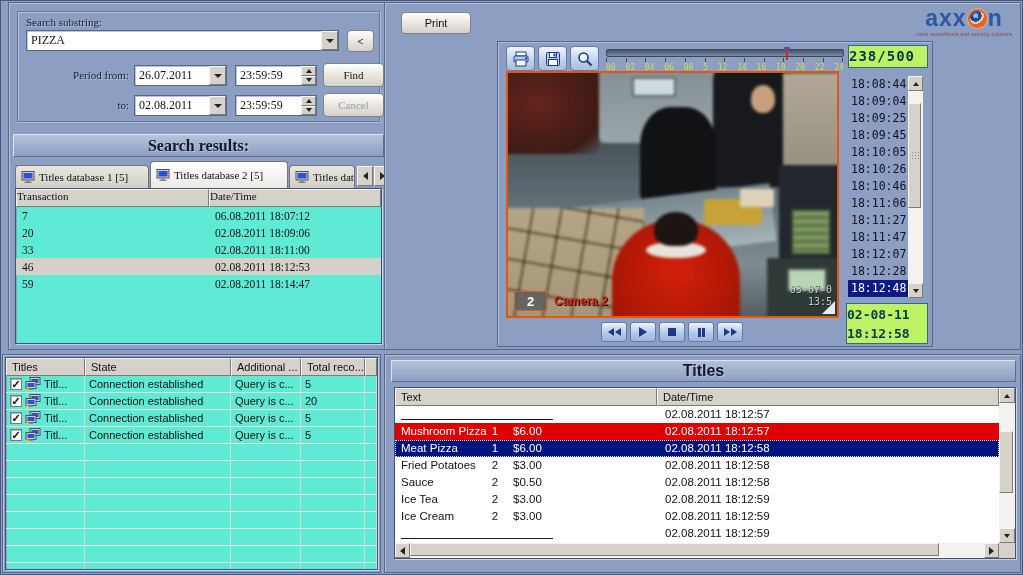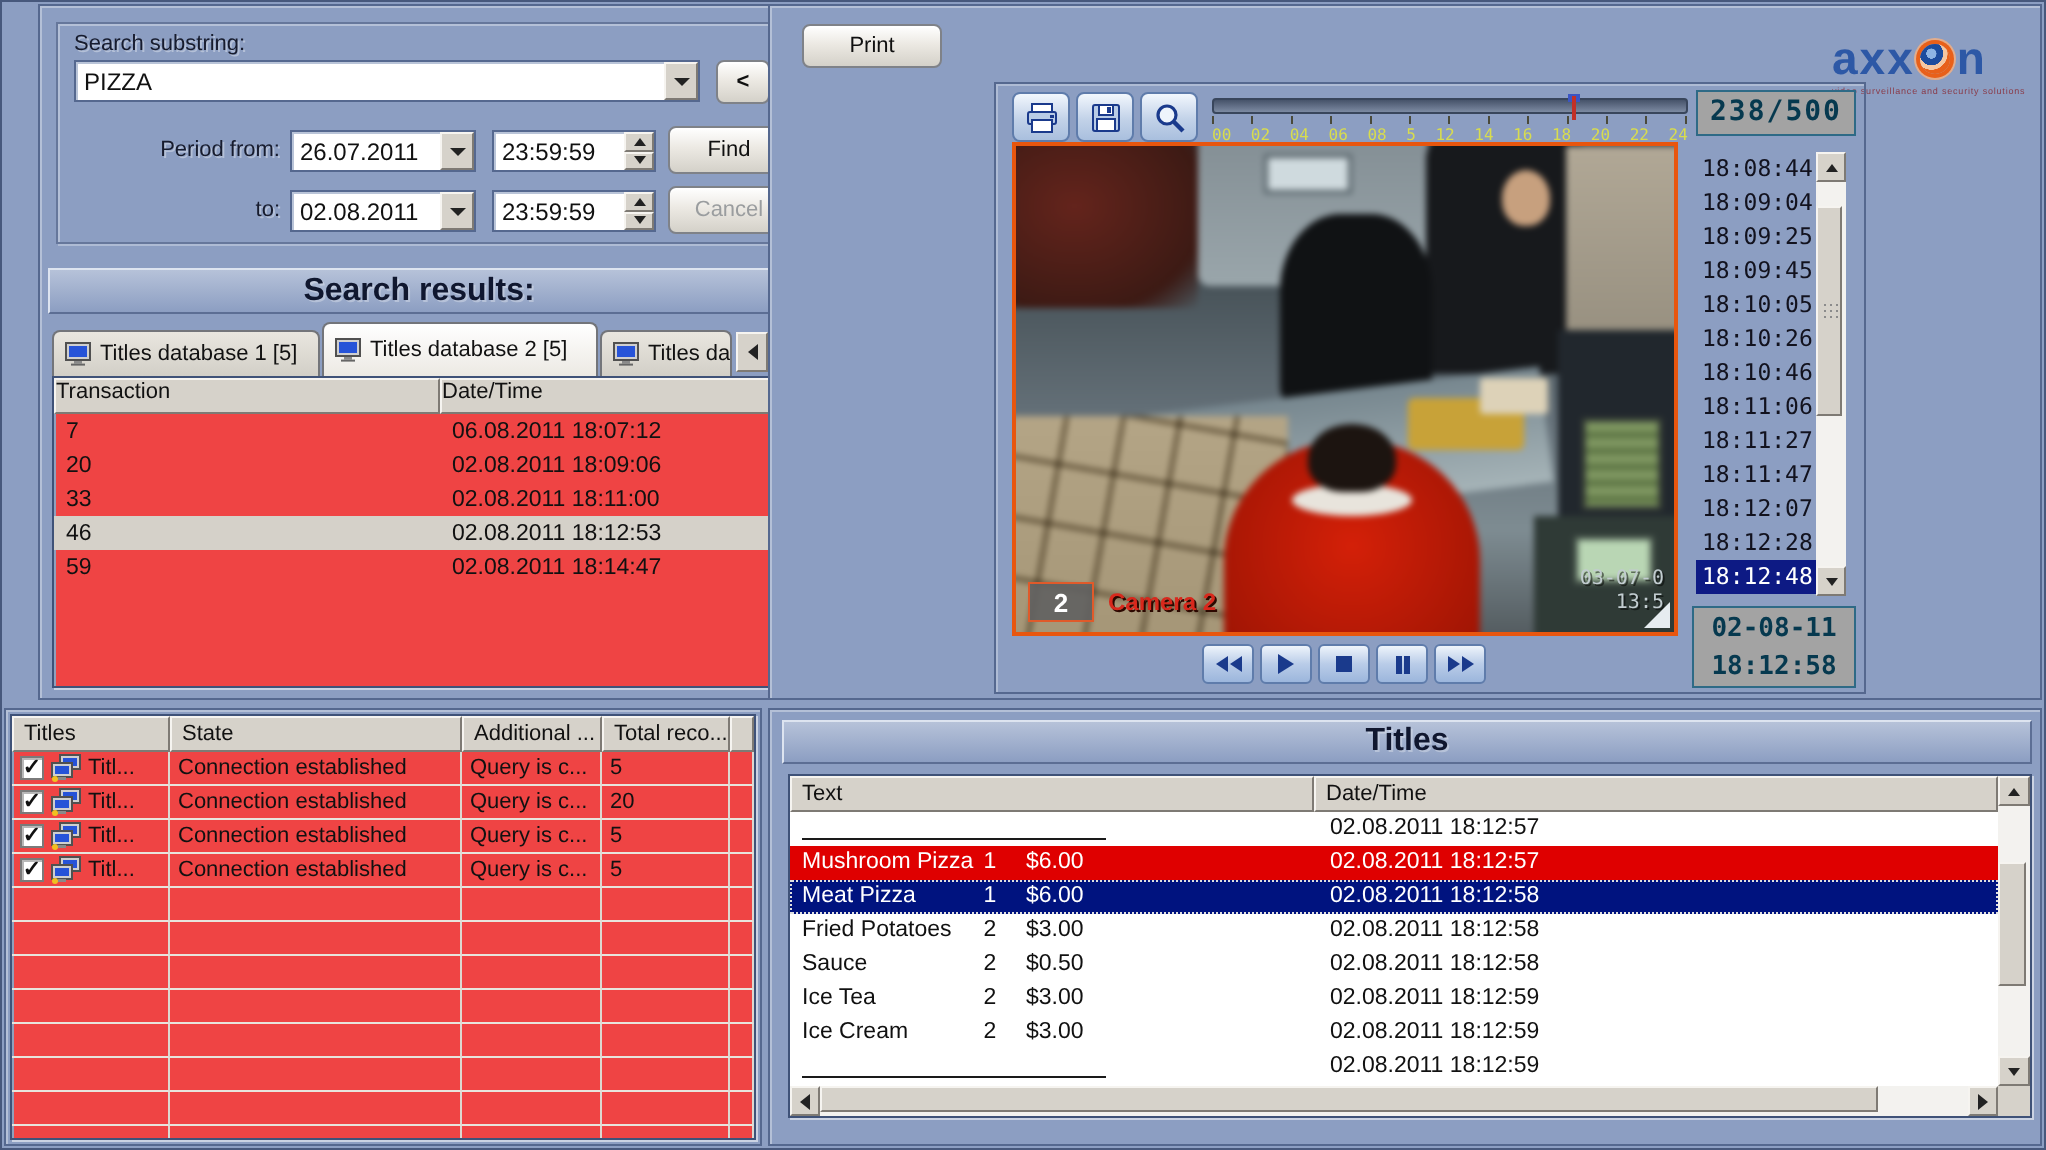--- a/index.html
+++ b/index.html
@@ -5,21 +5,21 @@
   * { margin:0; padding:0; box-sizing:border-box; }
   html,body { background:#5a6a8a; }
   .screen {
     position:relative; width:1023px; height:575px;
     background:#8c9ec2; overflow:hidden;
     font-family:"Liberation Sans", sans-serif; font-size:11px; color:#111;
     box-shadow: inset 0 0 0 1px #47587c;
   }
   .panel { position:absolute; background:#8c9ec2; border:1px solid #55688f;
            box-shadow: inset 1px 1px 0 rgba(255,255,255,.35); }
-  #panel-search { left:19px; top:2px; width:379px; height:348px; }
+  #panel-search { left:8px; top:2px; width:379px; height:348px;font-family:Liberation Serif, serif; }
   #panel-conn   { left:2px; top:354px; width:379px; height:219px; }
   #panel-viewer { left:384px; top:2px; width:637px; height:348px; }
   #panel-titles { left:384px; top:354px; width:637px; height:219px; }
   .abs { position:absolute; }
 
   
   .label { color:#171c2e; text-shadow:1px 1px 0 rgba(255,255,255,.35); }
   .btn-xp {
     background:linear-gradient(#ffffff,#ece9e3 45%,#d4d1c9);
     border:1px solid #7f8288; border-radius:4px;
@@ -44,21 +44,21 @@
   .tri-right{ width:0; height:0; border-top:4px solid transparent; border-bottom:4px solid transparent; border-left:5px solid #222; }
   .spin-col { width:15px; align-self:stretch; display:flex; flex-direction:column; }
   .spin-col > div { flex:1; background:#d6d2ca; border:1px solid; border-color:#f6f4f0 #7e7a74 #7e7a74 #f6f4f0;
                     display:flex; align-items:center; justify-content:center; }
   .hdrbar {
     background:linear-gradient(#b6c2d9,#8c9ec2);
     border:1px solid; border-color:#dde4f0 #5c6e94 #5c6e94 #dde4f0;
     display:flex; align-items:center; justify-content:center;
     font-weight:bold; font-size:16px; color:#10172f; text-shadow:1px 1px 0 rgba(255,255,255,.3);
   }
-  .sunkenbox { background:#ef4444; border:1px solid #3f5278; box-shadow: 1px 1px 0 rgba(255,255,255,.55), inset 1px 1px 0 #8fa0bd; }
+  .sunkenbox { background:#5eead4; border:1px solid #3f5278; box-shadow: 1px 1px 0 rgba(255,255,255,.55), inset 1px 1px 0 #8fa0bd; }
   .col-hd {
     background:#d6d2ca; border:1px solid; border-color:#f6f4f0 #7e7a74 #7e7a74 #f6f4f0;
     padding:2px 5px; font-size:11px; white-space:nowrap; overflow:hidden; height:18px;
   }
   .sb-btn { background:#d6d2ca; border:1px solid; border-color:#f6f4f0 #7e7a74 #7e7a74 #f6f4f0;
             display:flex; align-items:center; justify-content:center; }
   .sb-track { background:#f3f2ef; }
   .sb-thumb { position:absolute; background:#d6d2ca; border:1px solid; border-color:#f6f4f0 #7e7a74 #7e7a74 #f6f4f0; }
   .grip { width:8px; height:9px; margin:auto; background:radial-gradient(#8b8b8b 32%, transparent 36%); background-size:3px 3px; }
 
@@ -104,21 +104,21 @@
   .ct-row { display:flex; height:17px; font-size:11px; }
   .ct-row > div { border-right:1px solid #dcd8d0; border-bottom:1px solid #e8e4dc; display:flex; align-items:center; gap:3px;
                   padding-left:4px; white-space:nowrap; overflow:hidden; }
   .cw1{width:79px;} .cw2{width:146px;} .cw3{width:70px;} .cw4{width:64px;} .cw5{flex:1;}
   .checkbox { width:12px; height:12px; background:#fff; border:1px solid #7a7a7a;
               box-shadow: inset 1px 1px 0 #b8b8b8; display:flex; align-items:center; justify-content:center;
               font-size:11px; font-weight:bold; color:#111; line-height:10px; flex:0 0 auto; }
 
   
   #btn-print { left:16px; top:9px; width:70px; height:22px; }
-  #logo { right:8px; top:14px; width:96px; text-align:left; }
+  #logo { right:8px; top:3px; width:96px; text-align:center; }
   .logo-word { font-weight:bold; font-size:23px; color:#2d58a6; letter-spacing:1px; line-height:24px; }
   .logo-o { display:inline-block; width:15px; height:15px; border-radius:50%;
             background:radial-gradient(circle at 38% 32%, #8db4e4 0 18%, #1c4c9e 19% 42%, #f5c7a2 43% 58%, #e8601a 59% 100%);
             box-shadow:0 0 0 2px #e8601a, 0 0 0 3px rgba(248,176,128,.8); margin:0 3px; }
   .logo-tag { font-size:4.5px; color:#8a3c4a; letter-spacing:.4px; margin-top:2px; white-space:nowrap; }
 
   #viewerbox { left:112px; top:38px; width:436px; height:306px; border:1px solid #55688f;
                box-shadow: inset 1px 1px 0 rgba(255,255,255,.3); }
   .tool-btn { position:absolute; top:4px; width:29px; height:25px;
               background:linear-gradient(#f2f7fd,#c2d2e8 55%,#a9bfde); border:1px solid #5f7cab; border-radius:4px;
@@ -126,22 +126,22 @@
   #tb-print{left:8px;} #tb-save{left:40px;} #tb-zoom{left:72px;}
 
   #timeline { left:108px; top:7px; width:238px; height:26px; }
   .tl-groove { position:relative; height:8px; background:linear-gradient(#46536a,#7c8aa2); border:1px solid #39465c; border-radius:2px; }
   .tl-marker { position:absolute; top:-2px; width:2px; height:12px; background:#c23028; }
   .tl-cap { position:absolute; top:-3px; width:6px; height:4px; margin-left:-2px; background:#3b55c4; }
   .tl-ticks { height:4px; margin-top:1px; background:repeating-linear-gradient(90deg,#4a4a3a 0 1px,transparent 1px 19.7px); }
   .tl-labels { display:flex; justify-content:space-between; margin-top:1px; }
   .tl-labels span { font-size:8px; color:#d8dc4e; font-family:"DejaVu Sans Mono",monospace; }
 
-  .cyan { background:#a3a3a3; border:1px solid #2e6a86; color:#06394f;
-          font-family:"DejaVu Sans Mono",monospace; font-weight:bold; text-align:center; }
+  .cyan { background:#bef264; border:1px solid #2e6a86; color:#06394f;
+          font-family:"DejaVu Sans Mono",monospace; font-weight:bold; text-align:left; }
   #counter { left:350px; top:3px; width:80px; height:23px; font-size:14px; line-height:21px; letter-spacing:1px; }
   #clock { left:348px; top:261px; width:82px; height:41px; font-size:13px; line-height:19px; padding-top:1px; }
 
   #videoframe { left:8px; top:29px; width:333px; height:247px; border:2px solid #e8560e; background:#2c3236; overflow:hidden; }
   .scenewrap { position:absolute; inset:0; overflow:hidden; }
   .scene { position:absolute; inset:-4px; filter:blur(1.6px); }
   .scene div { position:absolute; }
   .sc-base { inset:0; background:linear-gradient(180deg,#2e3438 0%,#49545a 30%,#647078 55%,#7e8c92 78%,#525a5e 100%); }
   .sc-redbrown { left:0; top:0; width:95px; height:85px; background:radial-gradient(ellipse at 35% 40%, #64241c, #3c1a14 75%, transparent); }
   .sc-machine { left:95px; top:0; width:115px; height:74px; background:linear-gradient(#848f95,#9aa6ab); border-radius:0 0 6px 6px; }

